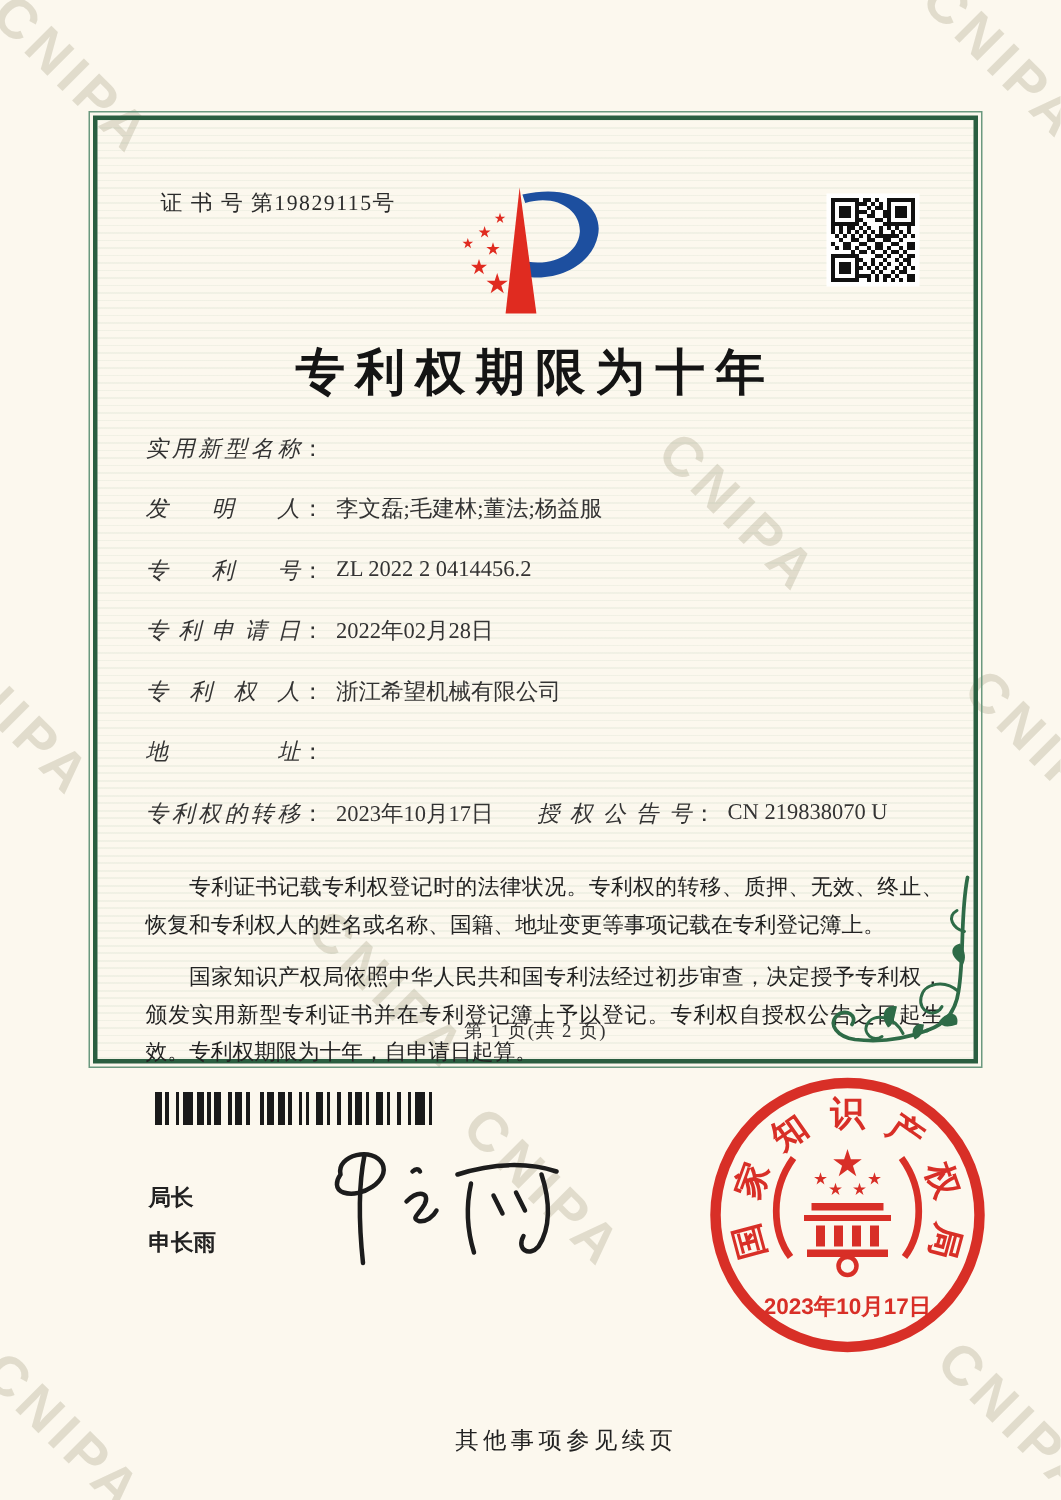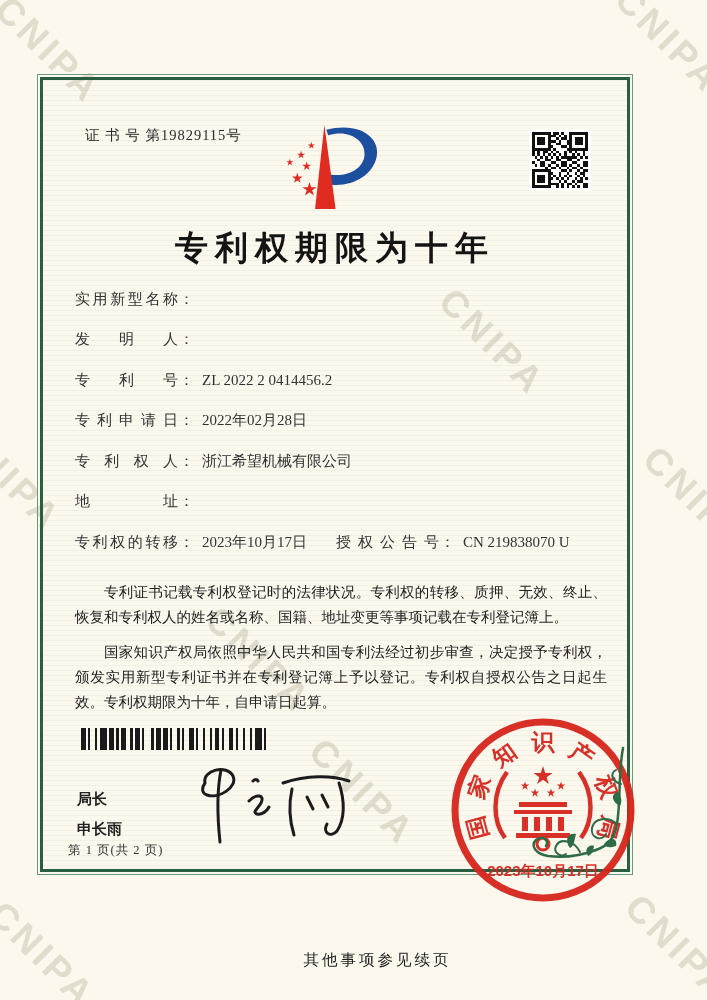--- a/index.html
+++ b/index.html
@@ -21,21 +21,21 @@
   .wm-2{left:668px;top:40px;}
   .wm-3{left:492px;top:342px;}
   .wm-4{left:8px;top:478px;}
   .wm-5{left:696px;top:500px;}
   .wm-6{left:258px;top:660px;}
   .wm-7{left:362px;top:792px;}
   .wm-8{left:42px;top:955px;}
   .wm-9{left:678px;top:948px;}
 
   .frame{
-    position:absolute;z-index:1;left:40px;top:77px;width:590px;height:795px;
+    position:absolute;z-index:1;left:62px;top:77px;width:590px;height:632px;
     box-sizing:border-box;
     border:3px solid #2a5e40;
     outline:1px solid #6b997f;outline-offset:2px;
     background:repeating-linear-gradient(180deg,
       rgba(140,175,145,0.10) 0 1px, rgba(0,0,0,0) 1px 5px);
   }
   .cert-no{
     position:absolute;left:42px;top:46px;
     font-size:14.5px;letter-spacing:1px;color:#2b2b2b;
   }
@@ -49,42 +49,42 @@
     text-align:center;font-size:33px;font-weight:700;
     letter-spacing:7px;color:#141414;
   }
   .fields{
     position:absolute;left:32px;top:199px;width:532px;
     font-size:15px;color:#333;
   }
   .frow{height:40.5px;display:flex;align-items:center;position:relative;}
   .flabel{
     display:inline-block;width:103px;
-    text-align:justify;text-align-last:justify;
+    text-align:justify;text-align-last:justify;font-style:italic;
   }
   .fcolon{margin:0 8px 0 1px;}
   .fvalue{white-space:nowrap;}
   .second{position:absolute;left:261px;display:flex;align-items:center;justify-content:flex-end;}
   .paragraphs{
     position:absolute;left:32px;top:500px;width:532px;
     font-size:14.5px;line-height:1.72;color:#222;text-align:justify;
   }
   .paragraphs p{margin:0 0 10px 0;text-indent:2em;}
   .barcode{position:absolute;left:38px;top:648px;width:190px;height:22px;}
   .signer{
     position:absolute;left:34px;top:704px;
     font-family:Liberation Serif, serif;
     font-size:15px;font-weight:700;color:#222;line-height:30px;
   }
   .signature{position:absolute;left:140px;top:676px;width:185px;height:95px;}
   .seal{position:absolute;left:400px;top:630px;width:200px;height:200px;opacity:0.95;}
   .ornament{position:absolute;right:1px;bottom:1px;width:106px;height:124px;}
   .page-note{
     position:absolute;bottom:10px;left:0;width:100%;
-    font-size:12.5px;color:#333;letter-spacing:1px;margin-left:25px;
+    text-align:center;font-size:12.5px;color:#333;letter-spacing:1px;
   }
   .continuation{
     position:absolute;z-index:1;top:950px;left:0;width:707px;
     text-align:center;font-size:15.5px;letter-spacing:3px;color:#222;margin-left:24px;
   }
 </style>
 </head>
 <body>
 
 <div class="watermark wm-1">CNIPA</div>
@@ -361,20 +361,21 @@
   <div class="title">专利权期限为十年</div>
 
   <div class="fields">
     <div class="frow">
       <span class="flabel">实用新型名称</span>
         <span class="fcolon">：</span>
     </div>
     <div class="frow">
       <span class="flabel">发明人</span>
         <span class="fcolon">：</span>
+        <span class="fvalue">李文磊;毛建林;董法;杨益服</span>
     </div>
     <div class="frow">
       <span class="flabel">专利号</span>
         <span class="fcolon">：</span>
         <span class="fvalue">ZL 2022 2 0414456.2</span>
     </div>
     <div class="frow">
       <span class="flabel">专利申请日</span>
         <span class="fcolon">：</span>
         <span class="fvalue">2022年02月28日</span>

